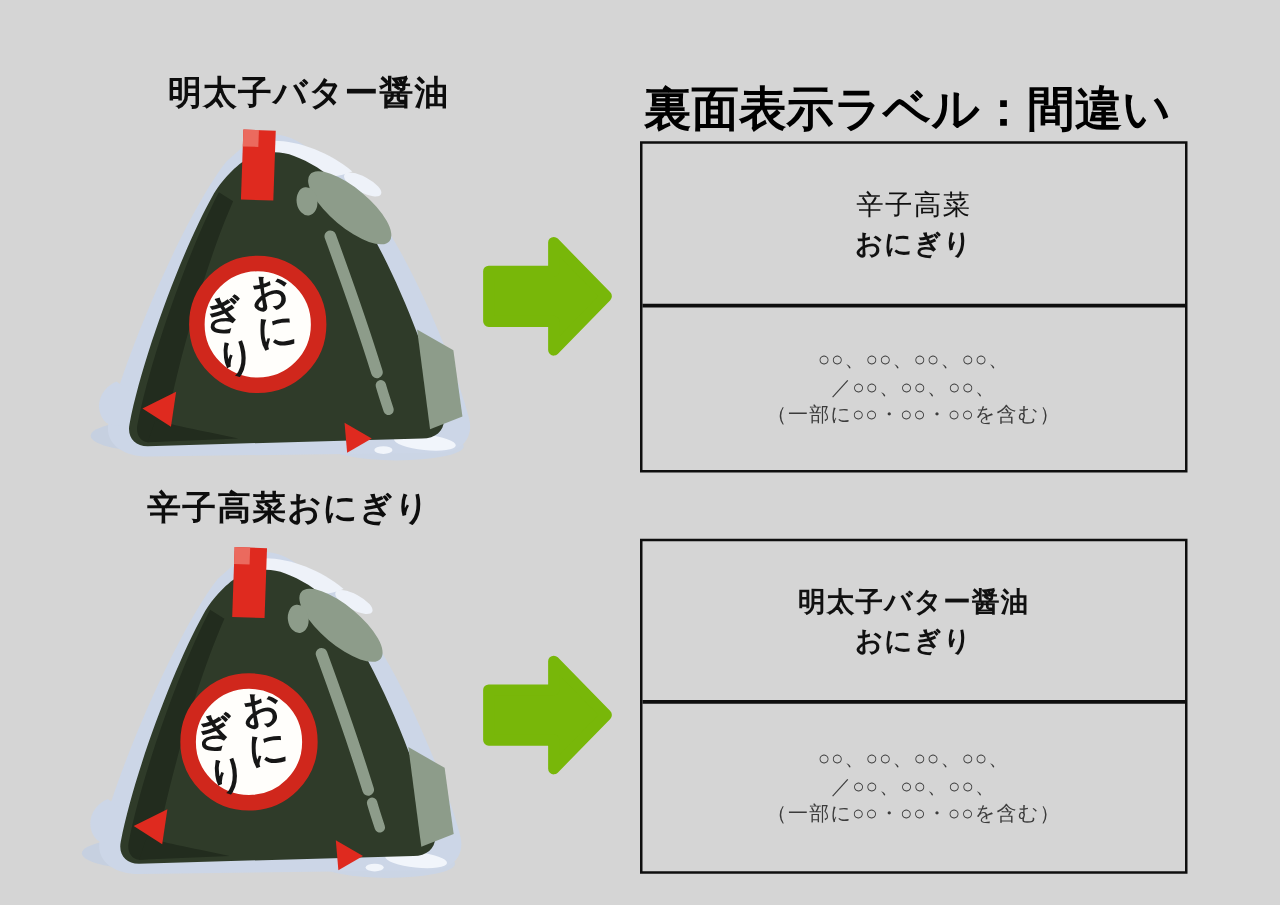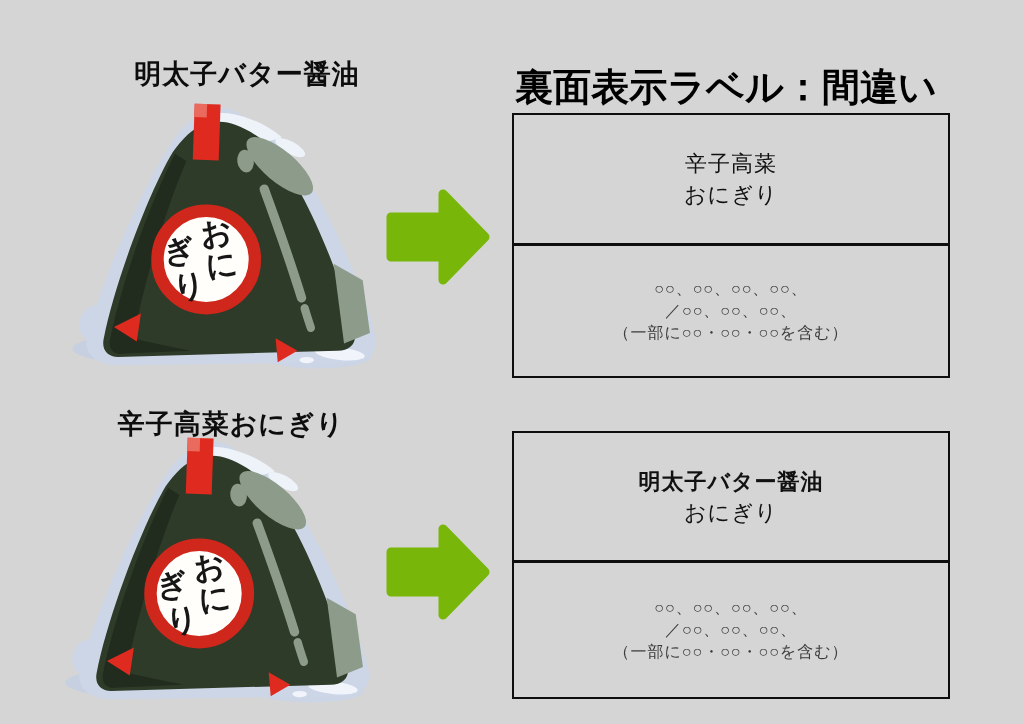--- a/index.html
+++ b/index.html
@@ -6,21 +6,21 @@
   .canvas {
     position:relative; width:1024px; height:724px; background:#d5d5d5;
     font-family:"Liberation Sans","DejaVu Sans",sans-serif; overflow:hidden;
   }
   .front-label {
     position:absolute; width:330px; text-align:center;
     font-size:27px; font-weight:bold; color:#0d0d0d; letter-spacing:1px;
     white-space:nowrap;
   }
   #front-label-1 { left:82px; top:56px; }
-  #front-label-2 { left:66px; top:406px; }
+  #front-label-2 { left:66px; top:388px; }
 
   .onigiri { position:absolute; width:330px; height:285px; }
   #onigiri-1 { left:64px; top:102px; }
   #onigiri-2 { left:57px; top:436px; }
 
   .arrow { position:absolute; width:113px; height:106px; }
   #arrow-1 { left:381px; top:184px; }
   #arrow-2 { left:381px; top:519px; }
 
   .main-title {
@@ -37,21 +37,21 @@
 
   .box-top {
     box-sizing:border-box; border-bottom:3px solid #0e0e0e;
     display:flex; flex-direction:column; justify-content:center; align-items:center;
     font-size:22px; line-height:31px; color:#111; letter-spacing:1px; text-align:center;
   }
   #label-box-1 .box-top { height:131px; }
   #label-box-2 .box-top { height:130px; }
   .product-name-main.regular { font-weight:normal; }
   .product-name-main.bold   { font-weight:bold; }
-  .product-name-sub { font-weight:normal; }
+  .product-name-sub { font-weight:bold; }
 
   .box-bottom {
     flex:1; display:flex; flex-direction:column; justify-content:center; align-items:center;
     font-size:16px; line-height:22px; color:#3b3b3b; letter-spacing:1px; text-align:center;
   }
 
   .stamp-text { font-weight:bold; fill:#161616; font-size:30px;
     font-family:"Liberation Sans","DejaVu Sans",sans-serif; }
 </style>
 </head>

